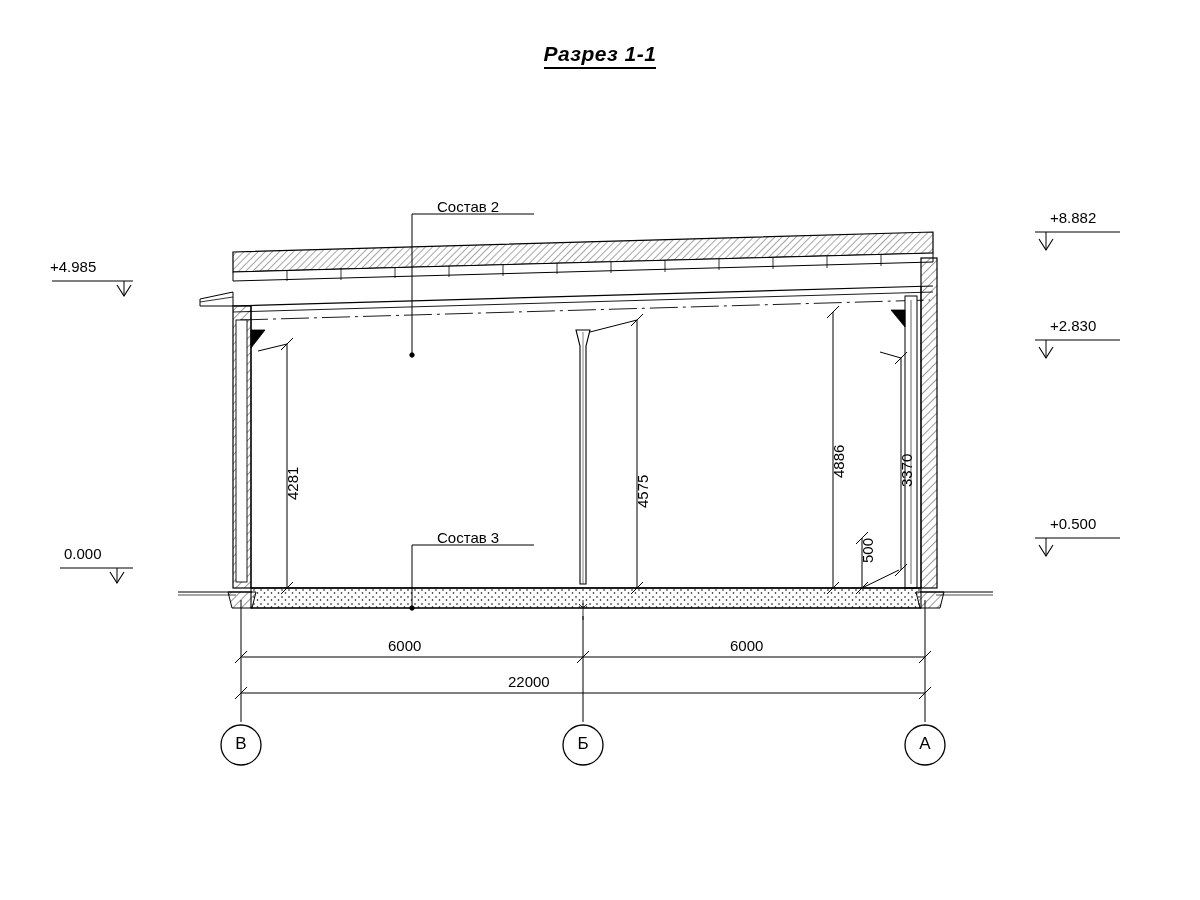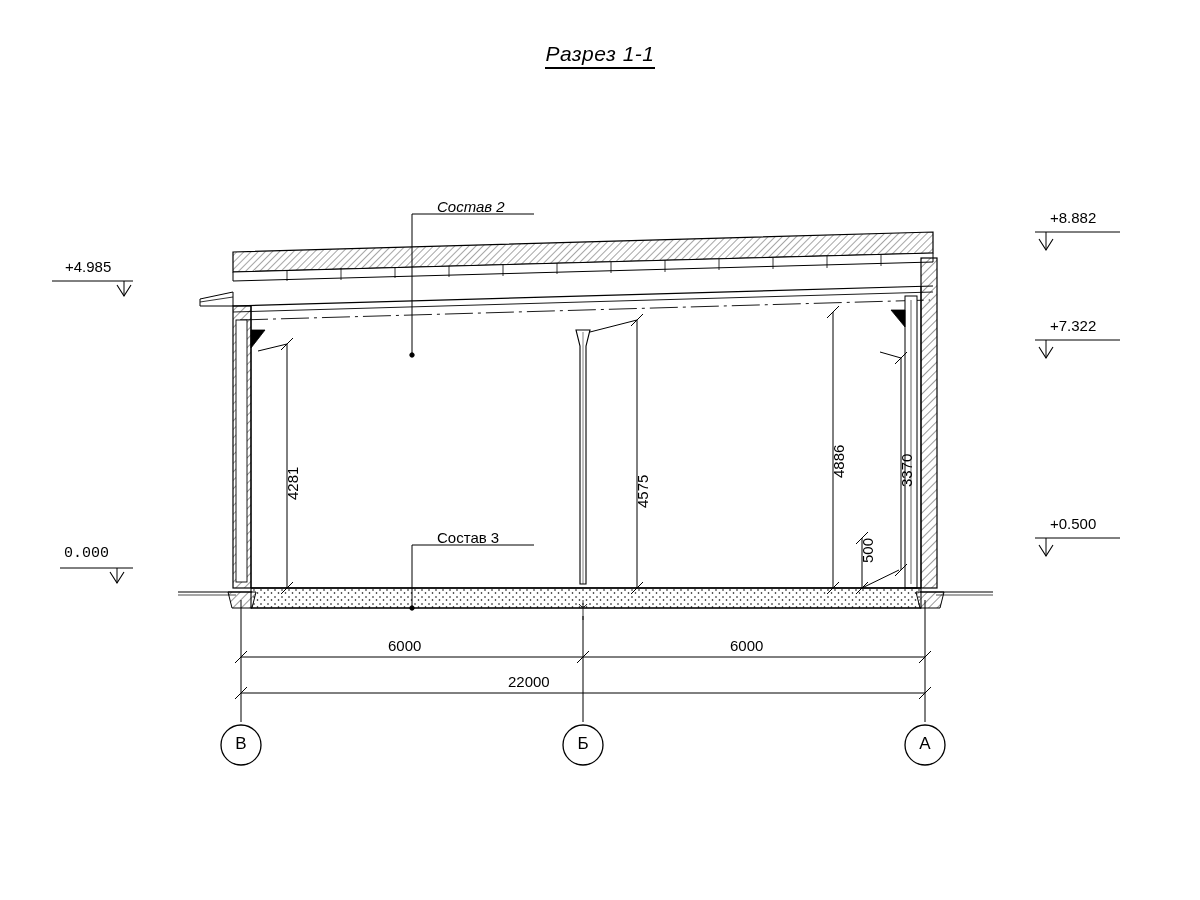--- a/index.html
+++ b/index.html
@@ -28,21 +28,21 @@
     height: 900px;
   }
   .ttl {
     position: absolute;
     left: 0;
     top: 42px;
     width: 1200px;
     text-align: center;
     font-size: 21px;
     font-style: italic;
-    font-weight: normal;
+    font-weight: bold;
     letter-spacing: 0.5px;
   }
   .ttl span {
     border-bottom: 2px solid #000;
     padding-bottom: 2px;
   }
   .lbl {
     position: absolute;
     font-size: 15px;
     white-space: nowrap;
@@ -223,28 +223,28 @@
       <line x1="241" y1="693" x2="925" y2="693"></line>
       <line x1="235" y1="699" x2="247" y2="687"></line>
       <line x1="919" y1="699" x2="931" y2="687"></line>
 
       <circle cx="241" cy="745" r="20" fill="#fff" stroke="#000" stroke-width="1.3"></circle>
       <circle cx="583" cy="745" r="20" fill="#fff" stroke="#000" stroke-width="1.3"></circle>
       <circle cx="925" cy="745" r="20" fill="#fff" stroke="#000" stroke-width="1.3"></circle>
     </g>
   </svg>
 
-  <div class="lbl" style="left:65px; top:258px;">+4.985</div>
-  <div class="lbl" style="left:64px; top:545px;font-family:Liberation Mono, monospace;">0.000</div>
+  <div class="lbl" style="left:50px; top:258px;">+4.985</div>
+  <div class="lbl" style="left:64px; top:545px;">0.000</div>
 
   <div class="lbl" style="left:1050px; top:209px;">+8.882</div>
-  <div class="lbl" style="left:1050px; top:317px;">+7.322</div>
+  <div class="lbl" style="left:1050px; top:317px;">+2.830</div>
   <div class="lbl" style="left:1050px; top:515px;">+0.500</div>
 
-  <div class="lbl" style="left:437px; top:198px;font-style:italic;">Состав 2</div>
+  <div class="lbl" style="left:437px; top:198px;">Состав 2</div>
   <div class="lbl" style="left:437px; top:529px;">Состав 3</div>
 
   <div class="lbl-v" style="left:284px; top:500px;">4281</div>
   <div class="lbl-v" style="left:634px; top:508px;">4575</div>
   <div class="lbl-v" style="left:830px; top:478px;">4886</div>
   <div class="lbl-v" style="left:898px; top:487px;">3370</div>
   <div class="lbl-v" style="left:859px; top:563px;">500</div>
 
   <div class="lbl" style="left:388px; top:637px;">6000</div>
   <div class="lbl" style="left:730px; top:637px;">6000</div>

